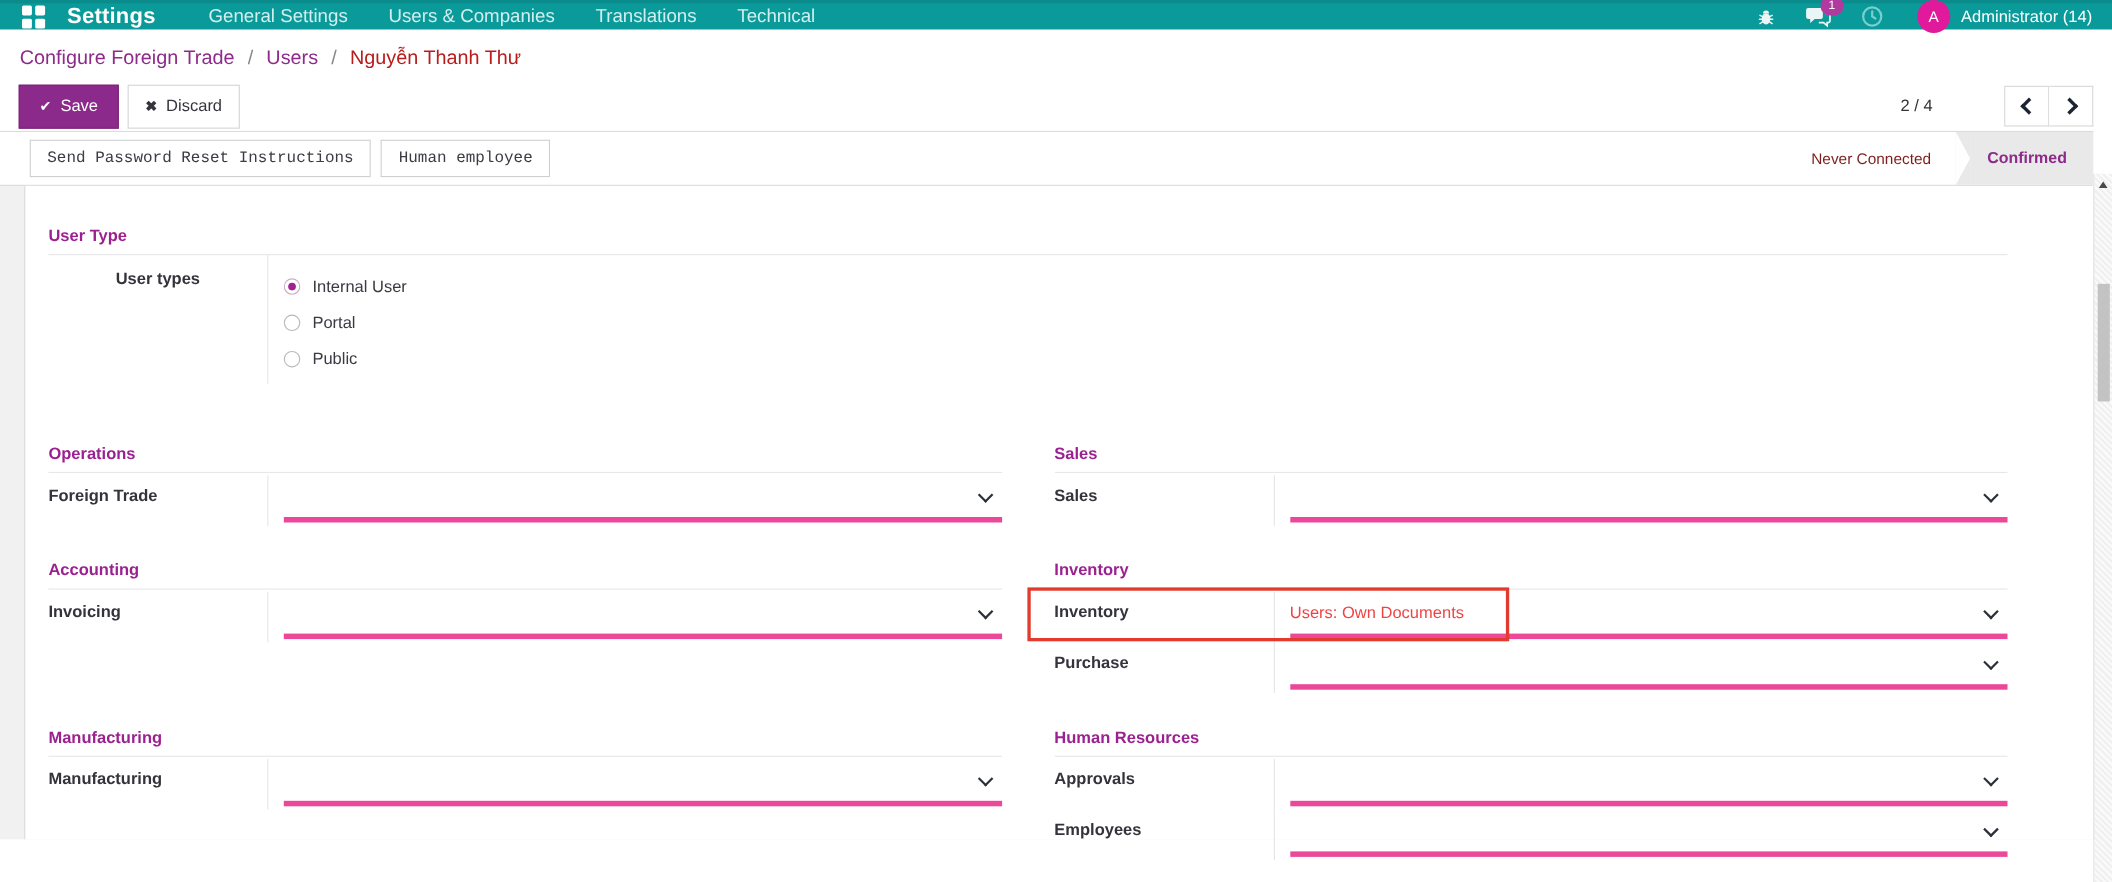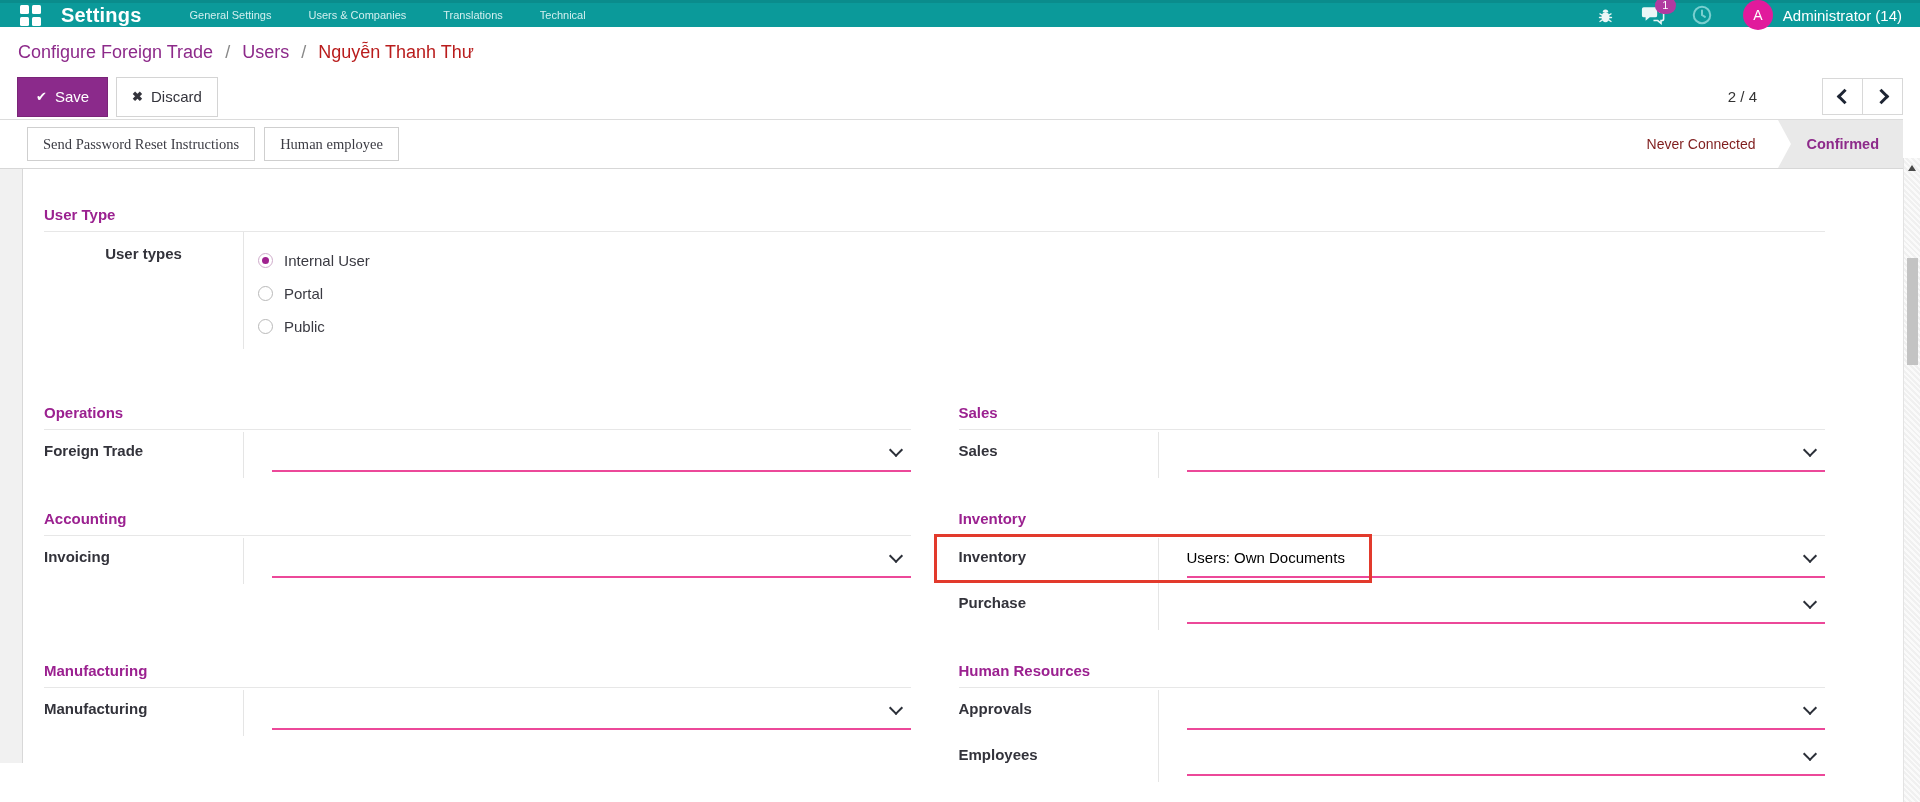--- a/index.html
+++ b/index.html
@@ -9,21 +9,21 @@
     -webkit-font-smoothing:antialiased;
   }
   
   .navbar{
     height:27px;background:#0b9a9a;border-top:3px solid #0a8c8c;box-sizing:border-box;
     display:flex;align-items:center;color:#fff;padding:0 18px 0 16px;
   }
   .apps-icon{width:21px;height:21px;display:grid;grid-template-columns:9px 9px;grid-template-rows:9px 9px;gap:3px;margin:0 20px 0 4px;cursor:pointer;}
   .apps-icon span{background:#fff;border-radius:1.5px;}
   .brand{font-size:20px;font-weight:700;margin-right:48px;letter-spacing:.2px;}
-  .nav-item{font-size:11px;color:#d2efef;margin-right:37px;cursor:pointer;}
+  .nav-item{font-size:17px;color:#d2efef;margin-right:37px;cursor:pointer;}
   .nav-right{margin-left:auto;display:flex;align-items:center;}
   .nav-ico{position:relative;margin-left:26px;display:flex;align-items:center;cursor:pointer;}
   .badge{
     position:absolute;top:-8px;right:-11px;min-width:17px;height:17px;border-radius:9px;
     background:#b13aa0;color:#fff;font-size:11px;display:flex;align-items:center;justify-content:center;padding:0 2px;
   }
   .avatar{
     width:30px;height:30px;border-radius:50%;background:#e11a9c;color:#fff;
     display:flex;align-items:center;justify-content:center;font-size:14px;margin-left:30px;cursor:pointer;
   }
@@ -46,21 +46,21 @@
   .pager-btn{width:39px;height:35px;background:#fff;border:1px solid #d8d8d8;display:flex;align-items:center;justify-content:center;cursor:pointer;}
   .pager-btn + .pager-btn{border-left:none;}
   .chv{display:inline-block;width:8px;height:8px;border-right:3px solid #1d2433;border-bottom:3px solid #1d2433;}
   .chv-left{transform:rotate(135deg);margin-left:3px;}
   .chv-right{transform:rotate(-45deg);margin-right:3px;}
   
   .status-row{
     height:50px;border-top:1px solid #dcdcdc;border-bottom:1px solid #d7d7d7;background:#fff;
     display:flex;align-items:center;padding-left:27px;box-sizing:border-box;width:1903px;
   }
-  .act-btn{height:34px;font-size:14.5px;font-family:Liberation Serif, serif;border:1px solid #cfcfcf;background:#fff;color:#3c3c44;padding:0 15px;margin-right:9px;cursor:pointer;}
+  .act-btn{height:34px;font-size:14.5px;font-family:Liberation Mono, monospace;border:1px solid #cfcfcf;background:#fff;color:#3c3c44;padding:0 15px;margin-right:9px;cursor:pointer;}
   .statusbar{margin-left:auto;display:flex;align-items:stretch;height:48px;}
   .step-inactive{display:flex;align-items:center;color:#7f1d1d;font-size:14px;padding:0 22px;cursor:pointer;}
   .step-arrow{width:13px;background:#e9e9e9;position:relative;}
   .step-arrow::before{content:"";position:absolute;left:0;top:0;border-top:24px solid transparent;border-bottom:24px solid transparent;border-left:13px solid #ffffff;}
   .step-active{background:#e9e9e9;color:#8d2a8a;font-weight:700;font-size:14.5px;display:flex;align-items:center;padding:0 24px 0 16px;cursor:pointer;}
   
   .content{height:594px;background:#f1f1f1;display:flex;}
   .sheet{margin-left:22px;width:1881px;box-sizing:border-box;background:#fff;border-left:1px solid #d8d8d8;padding:37px 78px 0 21px;}
   .section-title{color:#9b2190;font-size:15px;font-weight:700;line-height:18px;}
   .sec-hr{border:none;border-top:1px solid #e7e7e7;margin:7px 0 0 0;}
@@ -71,21 +71,21 @@
   .ut-options{padding:12px 0 6px 14px;}
   .radio-row{display:flex;align-items:center;height:33px;font-size:15px;color:#3a3a42;cursor:pointer;}
   .radio{width:15px;height:15px;box-sizing:border-box;border-radius:50%;border:1px solid #b9b9b9;margin-right:11px;position:relative;background:#fff;}
   .radio.checked{border-color:#cfaccb;}
   .radio.checked::after{content:"";position:absolute;top:3px;left:3px;right:3px;bottom:3px;border-radius:50%;background:#a0218f;}
   
   .groups{display:grid;grid-template-columns:1fr 1fr;column-gap:48px;row-gap:32px;}
   .group-head{margin-bottom:2px;}
   .field-row{display:flex;height:46px;position:relative;}
   .f-label{width:200px;box-sizing:border-box;border-right:1px solid #e5e5e5;padding-top:10px;font-size:15px;font-weight:700;color:#33333b;}
-  .f-value{flex:1;margin-left:28px;height:38px;border-bottom:2px solid #ec4899;display:flex;align-items:center;font-size:15px;color:#000000;position:relative;cursor:pointer;}
+  .f-value{flex:1;margin-left:14px;height:38px;border-bottom:5px solid #ec4899;display:flex;align-items:center;font-size:15px;color:#ef4444;position:relative;cursor:pointer;}
   .chv-down{position:absolute;right:10px;top:13px;width:8px;height:8px;border-right:2px solid #2b2f38;border-bottom:2px solid #2b2f38;transform:rotate(45deg);}
   .annotation-box{position:absolute;left:-25px;top:-4px;width:438px;height:49px;box-sizing:border-box;border:3px solid #e23a2c;pointer-events:none;z-index:5;}
   
   .scrollbar{
     position:absolute;top:158px;right:0;width:17px;height:644px;box-sizing:border-box;
     background-image:repeating-linear-gradient(45deg,#f0f0f0 0 2px,#fafafa 2px 4px);
     border-left:1px solid #e3e3e3;
   }
   .sb-up{width:0;height:0;border-left:4px solid transparent;border-right:4px solid transparent;border-bottom:6px solid #4a4a4a;margin:7px auto 0 auto;cursor:pointer;}
   .sb-thumb{position:absolute;top:100px;left:3px;width:11px;height:107px;background:#c3c3c3;cursor:pointer;}

